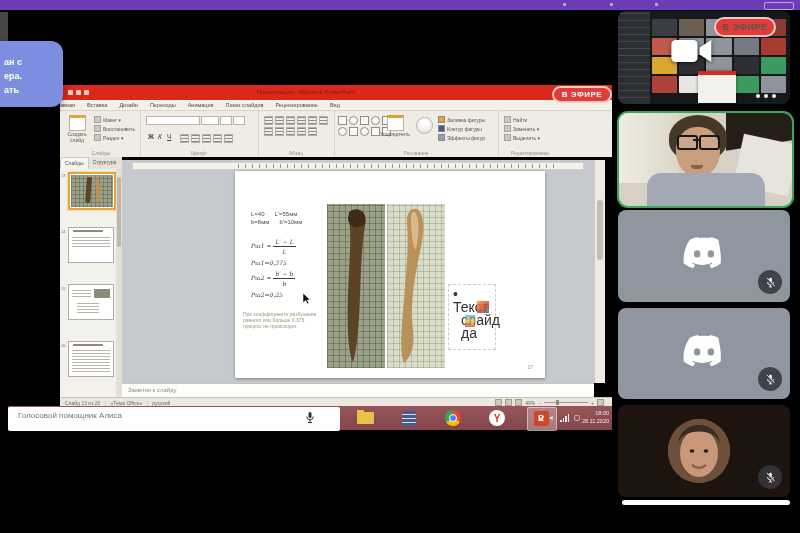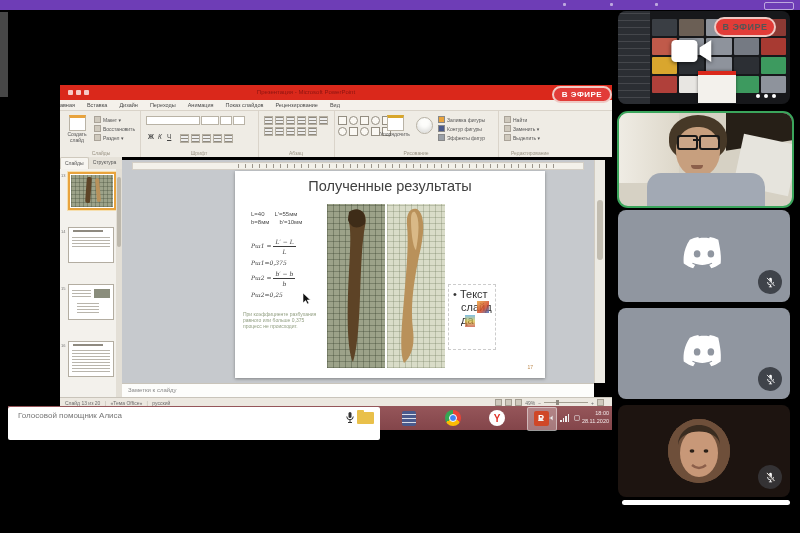--- a/index.html
+++ b/index.html
@@ -82,42 +82,42 @@
   .s-note{position:absolute;left:8px;top:140px;width:80px;font-size:5px;line-height:6px;color:#93a083;}
   .photos{position:absolute;left:92px;top:33px;width:118px;height:164px;display:flex;gap:2px;background:#fff;}
   .ph{width:58px;height:164px;position:relative;overflow:hidden;}
   .ph.l{background-color:#9ca289;background-image:
       repeating-linear-gradient(0deg,rgba(55,65,45,.35) 0 1px,transparent 1px 6px),
       repeating-linear-gradient(90deg,rgba(55,65,45,.35) 0 1px,transparent 1px 6px);}
   .ph.r{background-color:#d9dcc8;background-image:
       repeating-linear-gradient(0deg,rgba(110,120,90,.3) 0 1px,transparent 1px 6px),
       repeating-linear-gradient(90deg,rgba(110,120,90,.3) 0 1px,transparent 1px 6px);}
   .s-bullet{position:absolute;left:213px;top:113px;width:48px;height:66px;border:1px dashed #ccc;
-            font-size:11px;color:#333;line-height:13px;padding:3px 0 0 4px;box-sizing:border-box;}
+            font-size:14px;color:#333;line-height:13px;padding:3px 0 0 4px;box-sizing:border-box;}
   .blob1{position:absolute;left:28px;top:16px;width:12px;height:12px;
          background:linear-gradient(135deg,#e8a33d,#d04727 60%,#3a6fc4);opacity:.85;z-index:-0;}
   .blob2{position:absolute;left:16px;top:30px;width:10px;height:12px;
          background:linear-gradient(180deg,#4aa3d8,#d8c23a 50%,#c04030);opacity:.7;}
   .s-page{position:absolute;right:12px;bottom:8px;font-size:5px;color:#bd8a4e;}
 
   .notesbar{left:122px;top:383px;width:472px;height:14px;background:#fdfdfb;border-top:1px solid #c9c4ba;}
   .notesbar span{position:absolute;left:6px;top:3px;font-size:6px;color:#8a8a8a;}
 
   .statusbar{left:60px;top:397px;width:552px;height:9px;background:#ece8e0;border-top:1px solid #c9c4ba;
              font-size:5px;color:#6a6a6a;}
   .statusbar .lft{position:absolute;left:5px;top:2px;white-space:nowrap;}
   .statusbar .sep{color:#b3ada1;margin:0 3px;}
   .statusbar .rgt{position:absolute;right:8px;top:1px;display:flex;align-items:center;gap:3px;}
   .vbtn{width:5px;height:5px;background:#cfc9bd;border:1px solid #a39d90;}
   .ztrack{width:44px;height:1px;background:#a39d90;position:relative;}
   .zthumb{position:absolute;left:12px;top:-2px;width:3px;height:5px;background:#8f8a80;}
 
   
   .taskbar{left:8px;top:406px;width:604px;height:24px;background:linear-gradient(#96565a,#83454a);}
-  .searchbox{position:absolute;left:0;top:1px;width:332px;height:33px;background:#fff;border-radius:2px;padding-left:40px;}
+  .searchbox{position:absolute;left:0;top:1px;width:332px;height:24px;background:#fff;border-radius:2px;}
   .searchbox input{position:absolute;left:8px;top:3px;width:250px;border:none;outline:none;font-size:8px;color:#555;
                    font-family:"Liberation Sans",sans-serif;background:transparent;}
   .tb-ic{position:absolute;top:3px;width:22px;height:18px;display:flex;align-items:center;justify-content:center;}
   .folder{width:17px;height:12px;background:#e9c04a;border-radius:1px;position:relative;}
   .folder:before{content:"";position:absolute;left:0;top:-2px;width:7px;height:3px;background:#e9c04a;border-radius:1px 1px 0 0;}
   .docic{width:14px;height:15px;background:#4a5a8c;border-radius:2px;
          background-image:repeating-linear-gradient(0deg,transparent 0 3px,rgba(255,255,255,.8) 3px 4px);}
   .chrome{width:16px;height:16px;border-radius:50%;background:conic-gradient(#ea4335 0 33%,#fbbc05 0 66%,#34a853 0 100%);position:relative;}
   .chrome:after{content:"";position:absolute;left:4px;top:4px;width:8px;height:8px;background:#4285f4;border:1.5px solid #fff;border-radius:50%;box-sizing:border-box;}
   .ybadge{width:16px;height:16px;border-radius:50%;background:#fff;color:#e03026;font-weight:bold;font-size:10px;
@@ -179,20 +179,25 @@
 
   <div class="abs topbar">
     <span class="mark" style="left:563px"></span>
     <span class="mark" style="left:610px"></span>
     <span class="mark" style="left:655px"></span>
     <span class="winctl"></span>
   </div>
 
   <div class="abs leftstrip"></div>
 
+  <div class="abs notif">
+    <div>ан с</div>
+    <div>ера.</div>
+    <div>ать</div>
+  </div>
 
   <div class="abs ppt-title">
     <span class="qat" style="left:8px"></span>
     <span class="qat" style="left:16px"></span>
     <span class="qat" style="left:24px"></span>
     <div class="txt">Презентация - Microsoft PowerPoint</div>
   </div>
   <div class="abs onair ppt">В ЭФИРЕ</div>
 
   <div class="abs ppt-tabs">
@@ -325,21 +330,20 @@
   <div class="abs slidearea">
     <div class="ruler">
         <div class="ticks"></div>
       </div>
   </div>
   <div class="abs vscroll">
       <div class="vt"></div>
     </div>
 
   <div class="abs slide">
-    <div class="s-title">Полученные результаты</div>
 
     <div class="s-params">
       <div><span>L=40</span><span class="c2">L′=55мм</span></div>
       <div><span>b=8мм</span><span class="c2">b′=10мм</span></div>
     </div>
 
     <div class="s-form">
       <div class="frow"><span>Pш1 =</span><span class="frac"><span class="num">L′ − L</span><span>L</span></span></div>
       <div class="frow">Pш1=0,375</div>
       <div class="frow"><span>Pш2 =</span><span class="frac"><span class="num">b′ − b</span><span>b</span></span></div>

